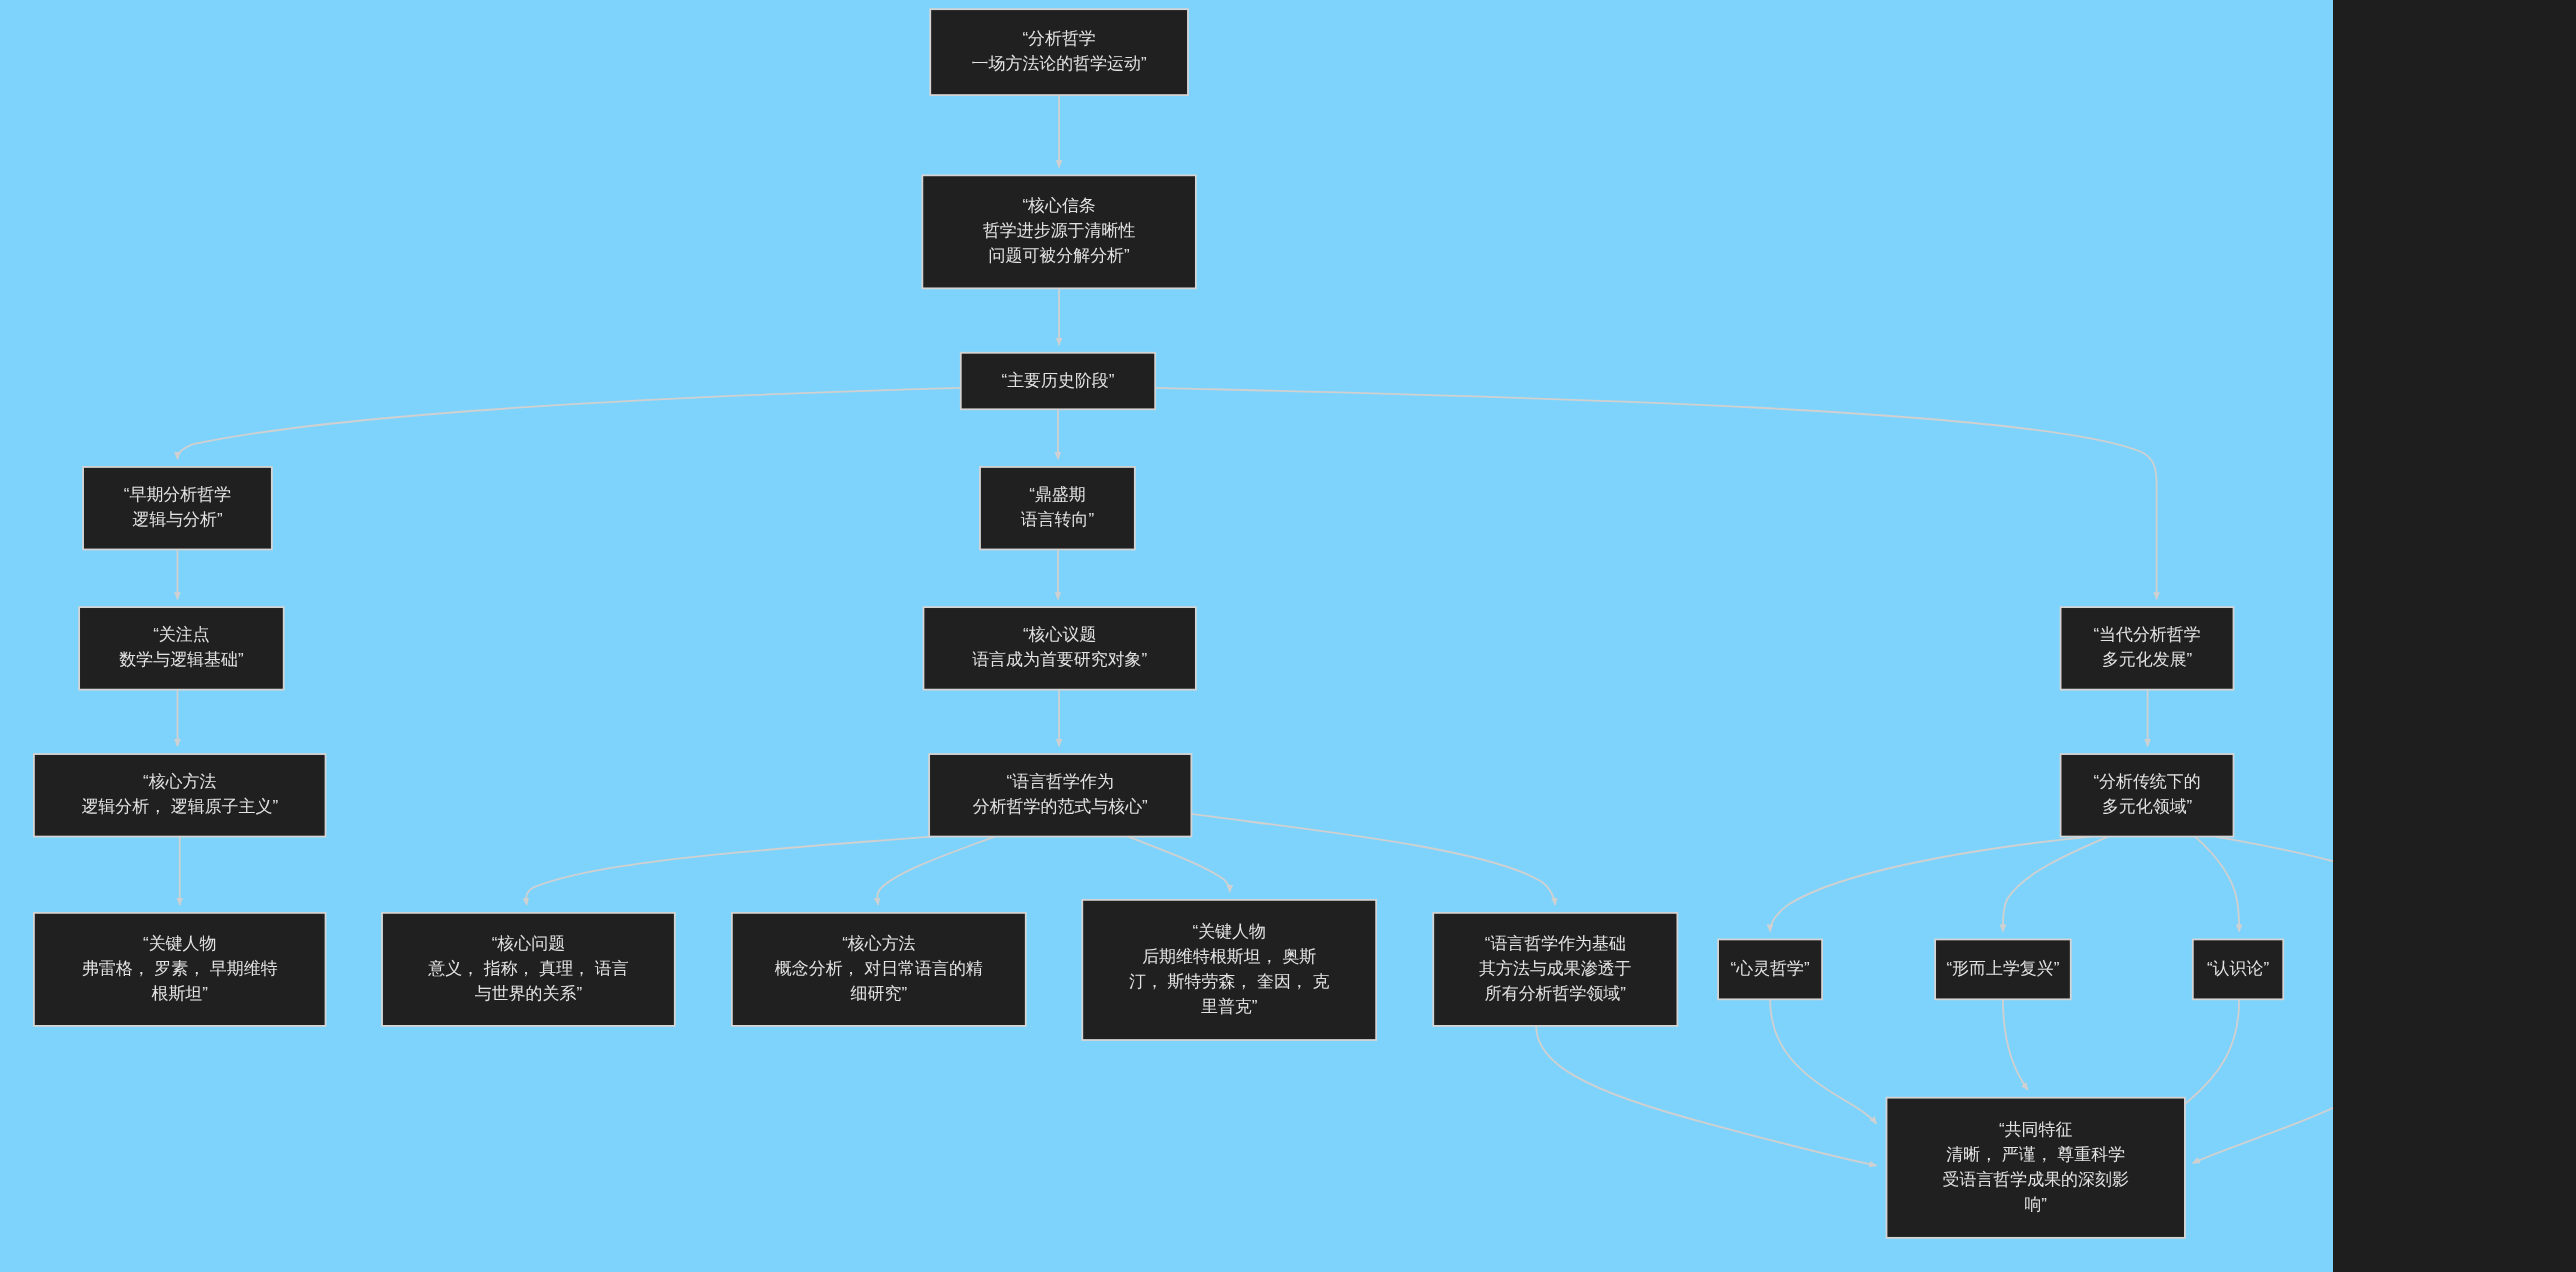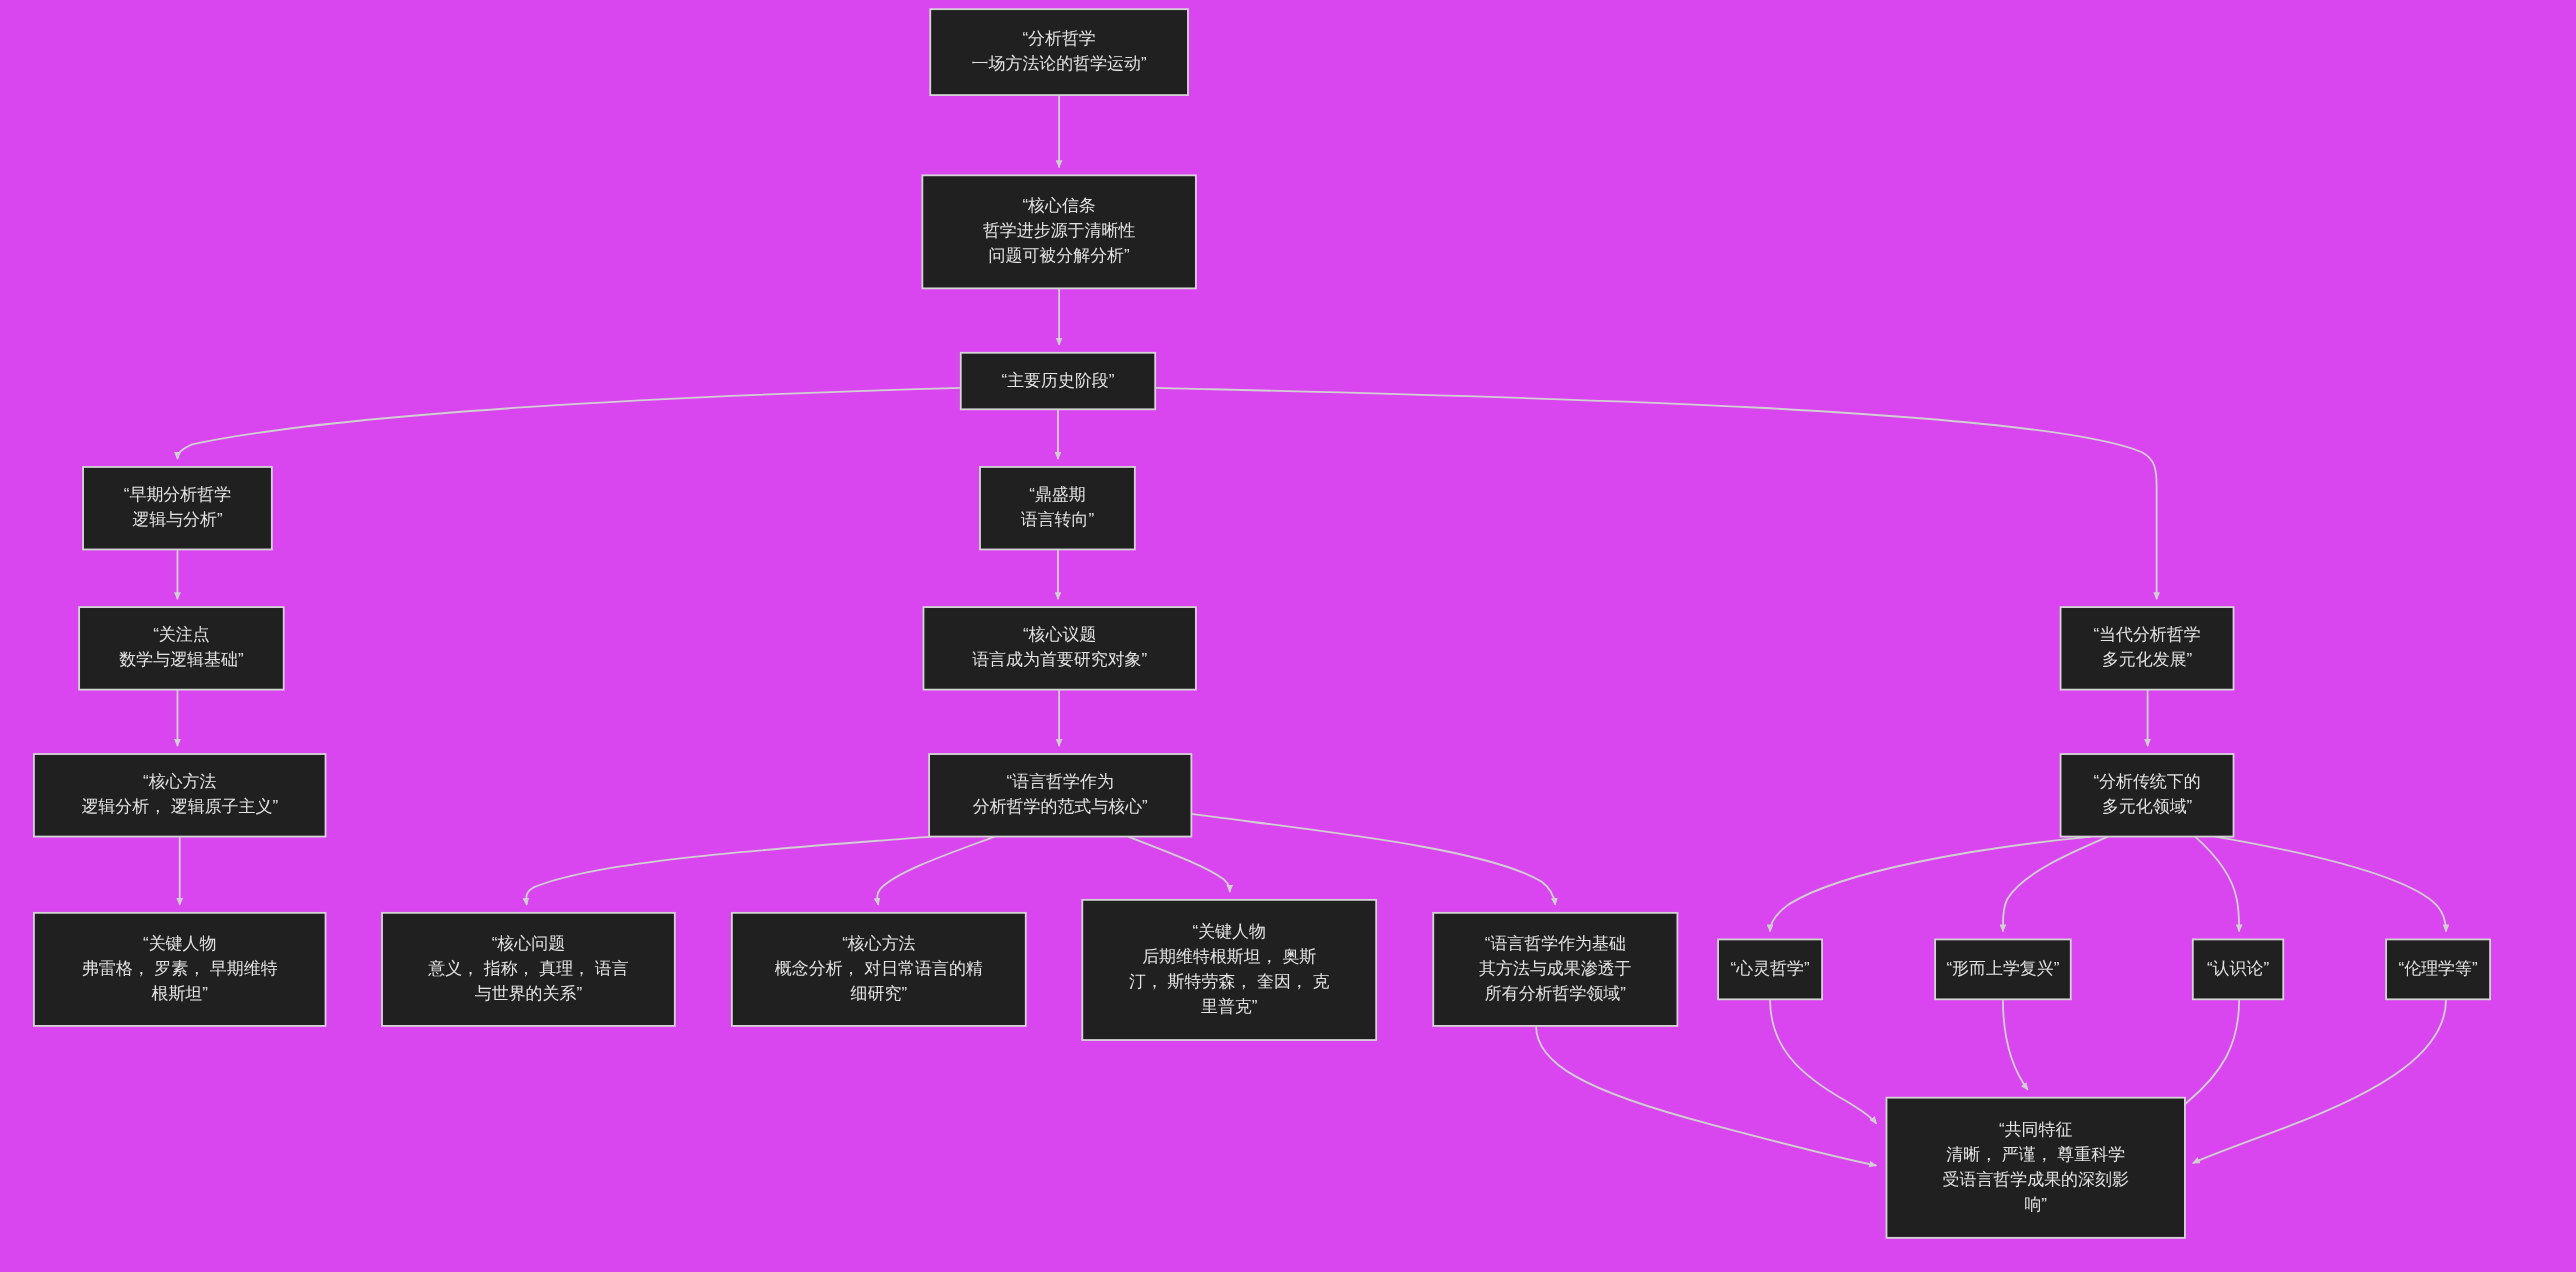--- a/index.html
+++ b/index.html
@@ -1,17 +1,17 @@
 <!DOCTYPE html>
 <html style="font-size:9px"><head>
 <meta charset="utf-8">
 <style>
   html,body{margin:0;padding:0;background:#1e1e1e;}
   body{font-family:"Liberation Sans","DejaVu Sans",sans-serif;}
-  #stage{position:relative;width:2576px;height:1273px;background:#d946ef;overflow:hidden;}
+  #stage{position:relative;width:2333px;height:1273px;background:#7dd3fc;overflow:hidden;}
   svg.flow{position:absolute;left:0;top:0;width:2576px;height:1273px;}
   .edge{fill:none;stroke:#d0d0d0;stroke-width:3.2;}
   .ahead{fill:#d0d0d0;}
   .nodebox{fill:#202020;stroke:#d4d4d4;stroke-width:3.2;}
   .nodetext{fill:#e4e4e4;font-family:"Liberation Sans","DejaVu Sans",sans-serif;font-size:30px;text-anchor:middle;dominant-baseline:middle;}
 </style>
 </head>
 <body>
 
 <div id="stage">

